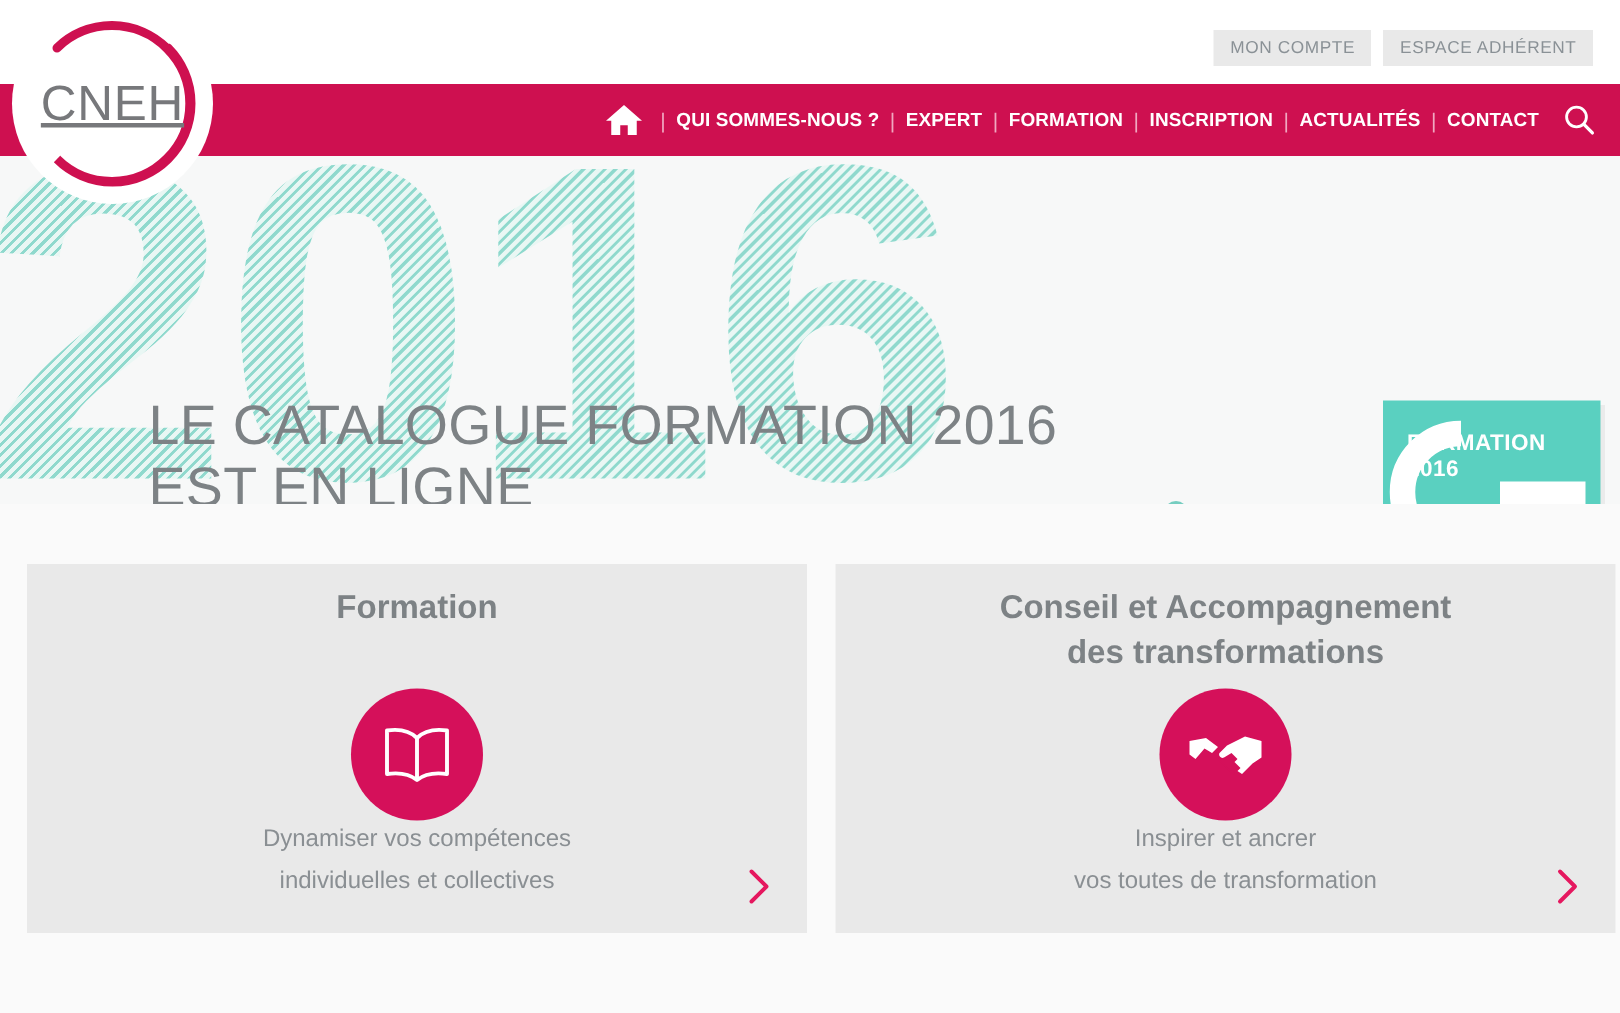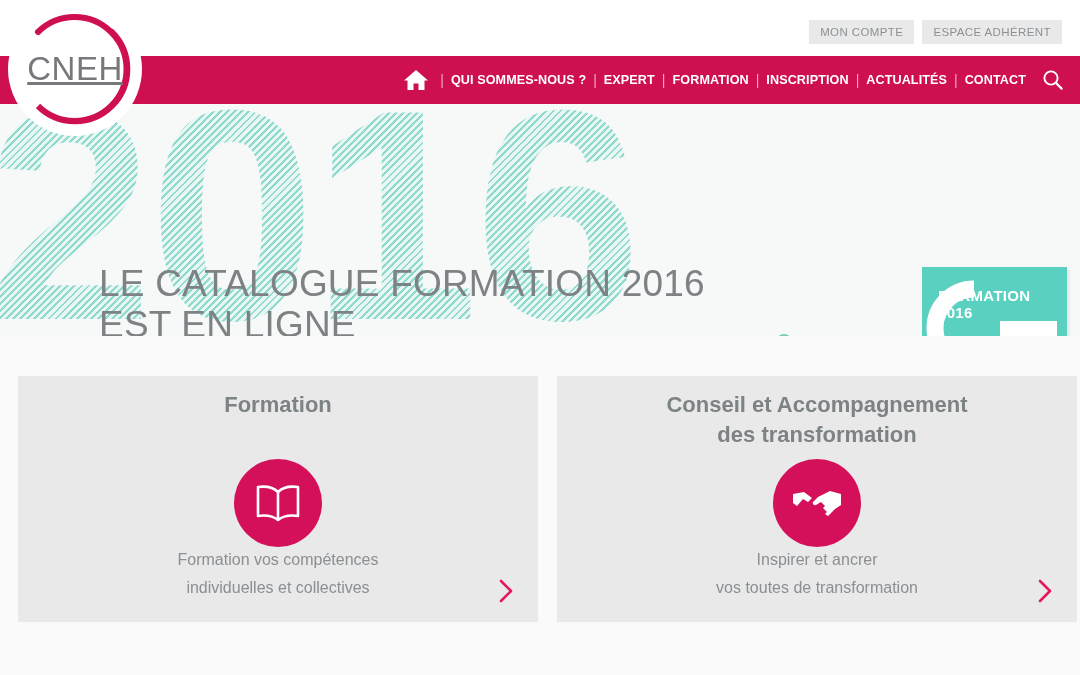--- a/index.html
+++ b/index.html
@@ -218,30 +218,30 @@
   <div class="cards">
 
     <div class="card card-left">
       <div class="card-title">Formation</div>
       <div class="card-icon">
         <svg width="48" height="40" viewBox="0 0 48 40" aria-hidden="true">
           <path d="M24 9 C19 4 11 3 4 4 L4 33 C11 32 19 33 24 37 C29 33 37 32 44 33 L44 4 C37 3 29 4 24 9 Z" fill="none" stroke="#ffffff" stroke-width="2.6" stroke-linejoin="round"></path>
           <line x1="24" y1="9" x2="24" y2="37" stroke="#ffffff" stroke-width="2.6"></line>
         </svg>
       </div>
-      <div class="card-desc">Formation vos compétences
+      <div class="card-desc">Dynamiser vos compétences
 individuelles et collectives</div>
       <svg class="card-chev" viewBox="0 0 16 26" aria-hidden="true">
         <polyline points="3,3 13,13 3,23" fill="none" stroke="#e5185f" stroke-width="2.6" stroke-linecap="round" stroke-linejoin="round"></polyline>
       </svg>
     </div>
 
     <div class="card card-right">
       <div class="card-title">Conseil et Accompagnement
-des transformation</div>
+des transformations</div>
       <div class="card-icon">
         <svg width="52" height="36" viewBox="0 0 52 36" aria-hidden="true">
           <path d="M2 9 L13 7 L21 13 L17 17 L12 14 L6 21 L2 18 Z" fill="#ffffff"></path>
           <path d="M50 9 L39 6 L27 12 L22 17 C21 19 23 21 25 20 L30 17
                    L34 21 L32 23 L36 27 L34 29 L37 31 L44 24 L50 20 Z" fill="#ffffff"></path>
           <path d="M20 20 L25 25 M24 24 L29 29 M28 28 L32 31" stroke="#d5105a" stroke-width="1.1" fill="none"></path>
         </svg>
       </div>
       <div class="card-desc">Inspirer et ancrer
 vos toutes de transformation</div>

